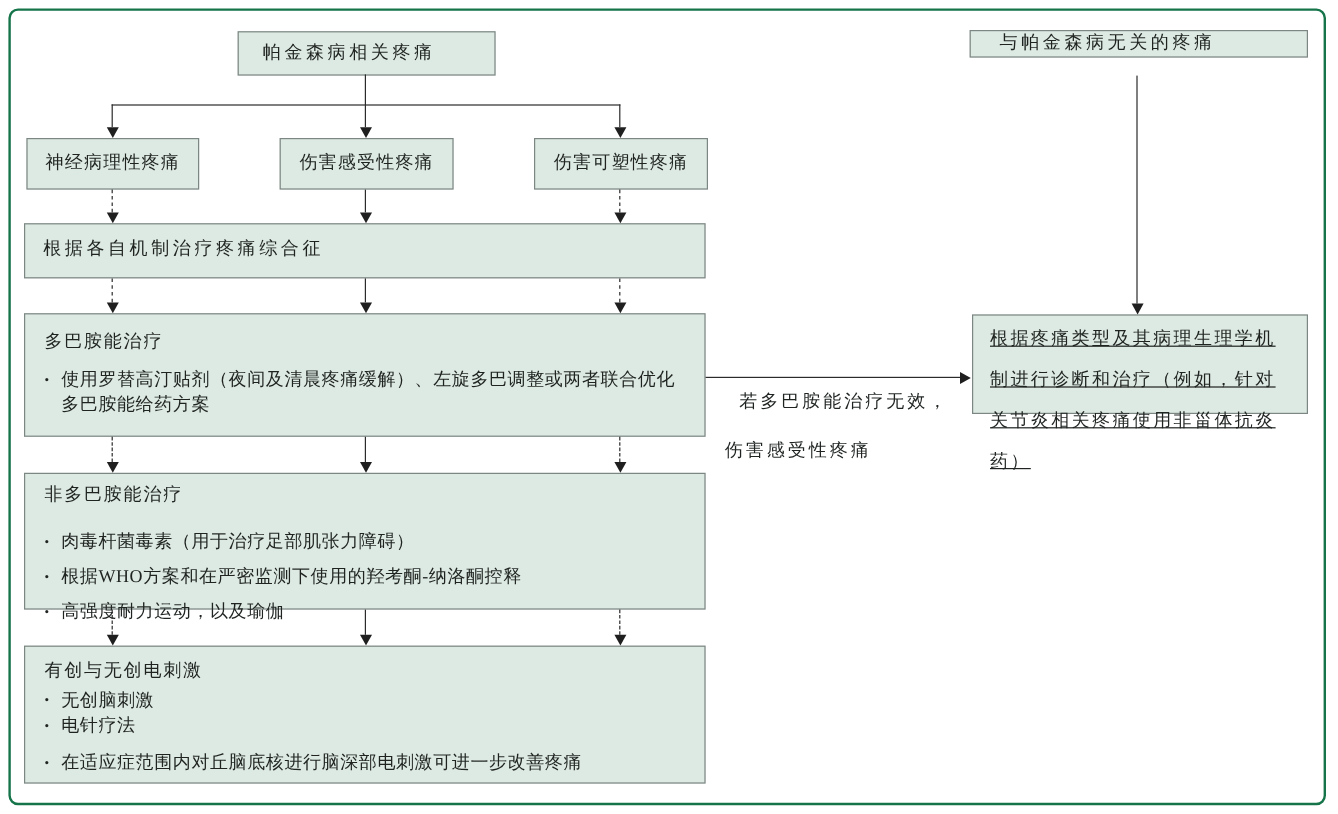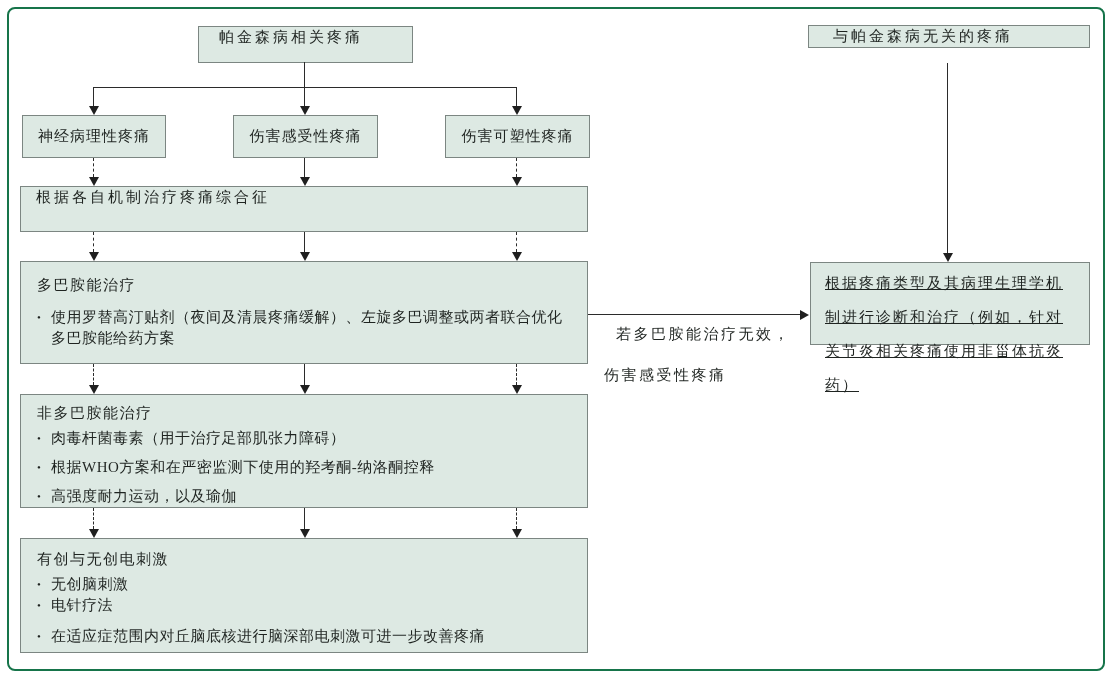--- a/index.html
+++ b/index.html
@@ -22,21 +22,21 @@
     background: transparent;
   }
   .node {
     position: absolute;
     background: #dde9e3;
     border: 1px solid #7c8682;
     font-size: 15px;
     line-height: 1.45;
   }
   .node.center { display: flex; align-items: center; justify-content: center; text-align: right; }
-  .node.vcenter { display: flex; align-items: flex-start; }
+  .node.vcenter { display: flex; align-items: center; }
   .label-spaced { letter-spacing: 3px; }
   .label-mid { letter-spacing: 1px; }
   .node-title { font-size: 15px; letter-spacing: 1.5px; }
   .bullet {
     display: flex;
     font-size: 15px;
     letter-spacing: 0.5px;
     line-height: 21px;
   }
   .bullet::before {
@@ -95,21 +95,21 @@
   <div class="node vcenter" style="left:20px; top:186px; width:568px; height:46px; padding-left:15px;">
     <span class="label-spaced">根据各自机制治疗疼痛综合征</span>
   </div>
 
   <div class="node" style="left:20px; top:261px; width:568px; height:103px; padding:13px 16px;">
     <div class="node-title" style="margin-bottom:10px;">多巴胺能治疗</div>
     <div class="bullet">使用罗替高汀贴剂（夜间及清晨疼痛缓解）、左旋多巴调整或两者联合优化多巴胺能给药方案</div>
   </div>
 
   <div class="node" style="left:20px; top:394px; width:568px; height:114px; padding:8px 16px;">
-    <div class="node-title" style="margin-bottom:3px;font-family:Liberation Serif, serif;">非多巴胺能治疗</div>
+    <div class="node-title" style="margin-bottom:17px;font-family:Liberation Serif, serif;">非多巴胺能治疗</div>
     <div class="bullet" style="margin-bottom:8px;">肉毒杆菌毒素（用于治疗足部肌张力障碍）</div>
     <div class="bullet" style="margin-bottom:8px;">根据WHO方案和在严密监测下使用的羟考酮-纳洛酮控释</div>
     <div class="bullet">高强度耐力运动，以及瑜伽</div>
   </div>
 
   <div class="node" style="left:20px; top:538px; width:568px; height:115px; padding:10px 16px;">
     <div class="node-title" style="margin-bottom:3px;">有创与无创电刺激</div>
     <div class="bullet">无创脑刺激</div>
     <div class="bullet">电针疗法</div>
     <div class="bullet" style="margin-top:10px;">在适应症范围内对丘脑底核进行脑深部电刺激可进一步改善疼痛</div>

